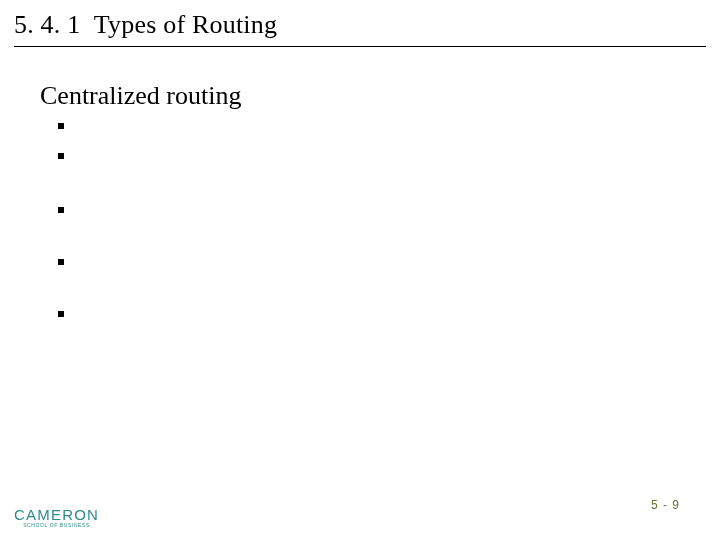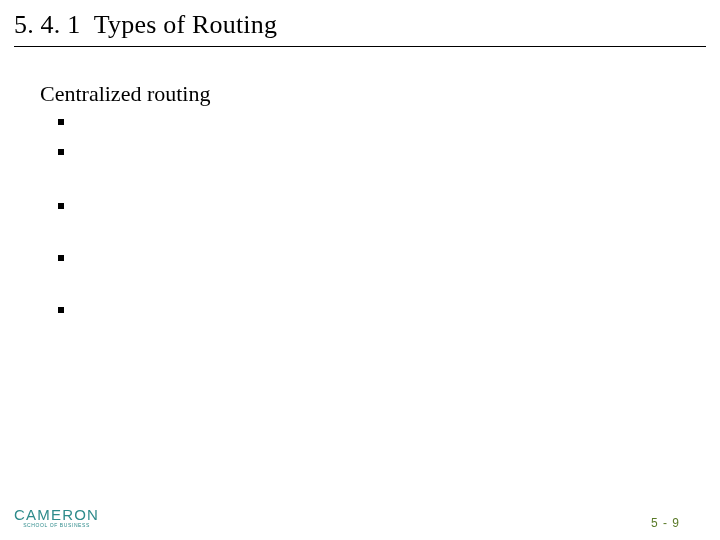--- a/index.html
+++ b/index.html
@@ -2,32 +2,32 @@
 <html><head>
 <meta charset="utf-8">
 <style>
   * { margin: 0; padding: 0; box-sizing: border-box; }
   html, body { width: 720px; height: 540px; font-family: "Times New Roman", Times, serif; background: #fff; color: #000; }
   .slide { position: relative; width: 720px; height: 540px; }
   .title-bar { padding: 10px 10px 6px 14px; }
   .title-text { font-size: 26px; font-weight: 400; letter-spacing: 0.2px; }
   .rule { border: none; border-top: 1.5px solid #000; margin: 0 14px 0 14px; }
   .body { padding: 34px 40px 0 40px; }
-  .sect { font-size: 22px; margin-bottom: 4px; }
+  .sect { font-size: 26px; margin-bottom: 4px; }
   .bullets { list-style: none; margin: 4px 0 28px 0; padding-left: 36px; }
   .bullets li { position: relative; min-height: 26px; margin-bottom: 4px; }
   .bullets li::before {
     content: ""; position: absolute; left: -18px; top: 8px;
     width: 6px; height: 6px; background: #000;
   }
   .bullets.spaced li { min-height: 48px; }
   .footer-logo { position: absolute; left: 14px; bottom: 12px; line-height: 1; text-align: center; }
   .logo-main { font-family: "Helvetica Neue", Arial, sans-serif; font-weight: 300; font-size: 15px; color: #2e8b8b; letter-spacing: 1.2px; }
   .logo-sub { font-family: "Helvetica Neue", Arial, sans-serif; font-size: 5px; color: #2e8b8b; letter-spacing: 0.6px; text-transform: uppercase; margin-top: 1px; }
-  .pagenum { position: absolute; right: 40px; bottom: 10px; font-family: "Helvetica Neue", Arial, sans-serif; font-size: 12px; color: #5a7a28; letter-spacing: 1px; }
+  .pagenum { position: absolute; right: 40px; bottom: 28px; font-family: "Helvetica Neue", Arial, sans-serif; font-size: 12px; color: #5a7a28; letter-spacing: 1px; }
 </style>
 </head>
 <body>
 
 <div class="slide">
 
   <div class="title-bar">
     <div class="title-text">
       <span>5. 4. 1</span>
       &nbsp;<span>Types of Routing</span>

